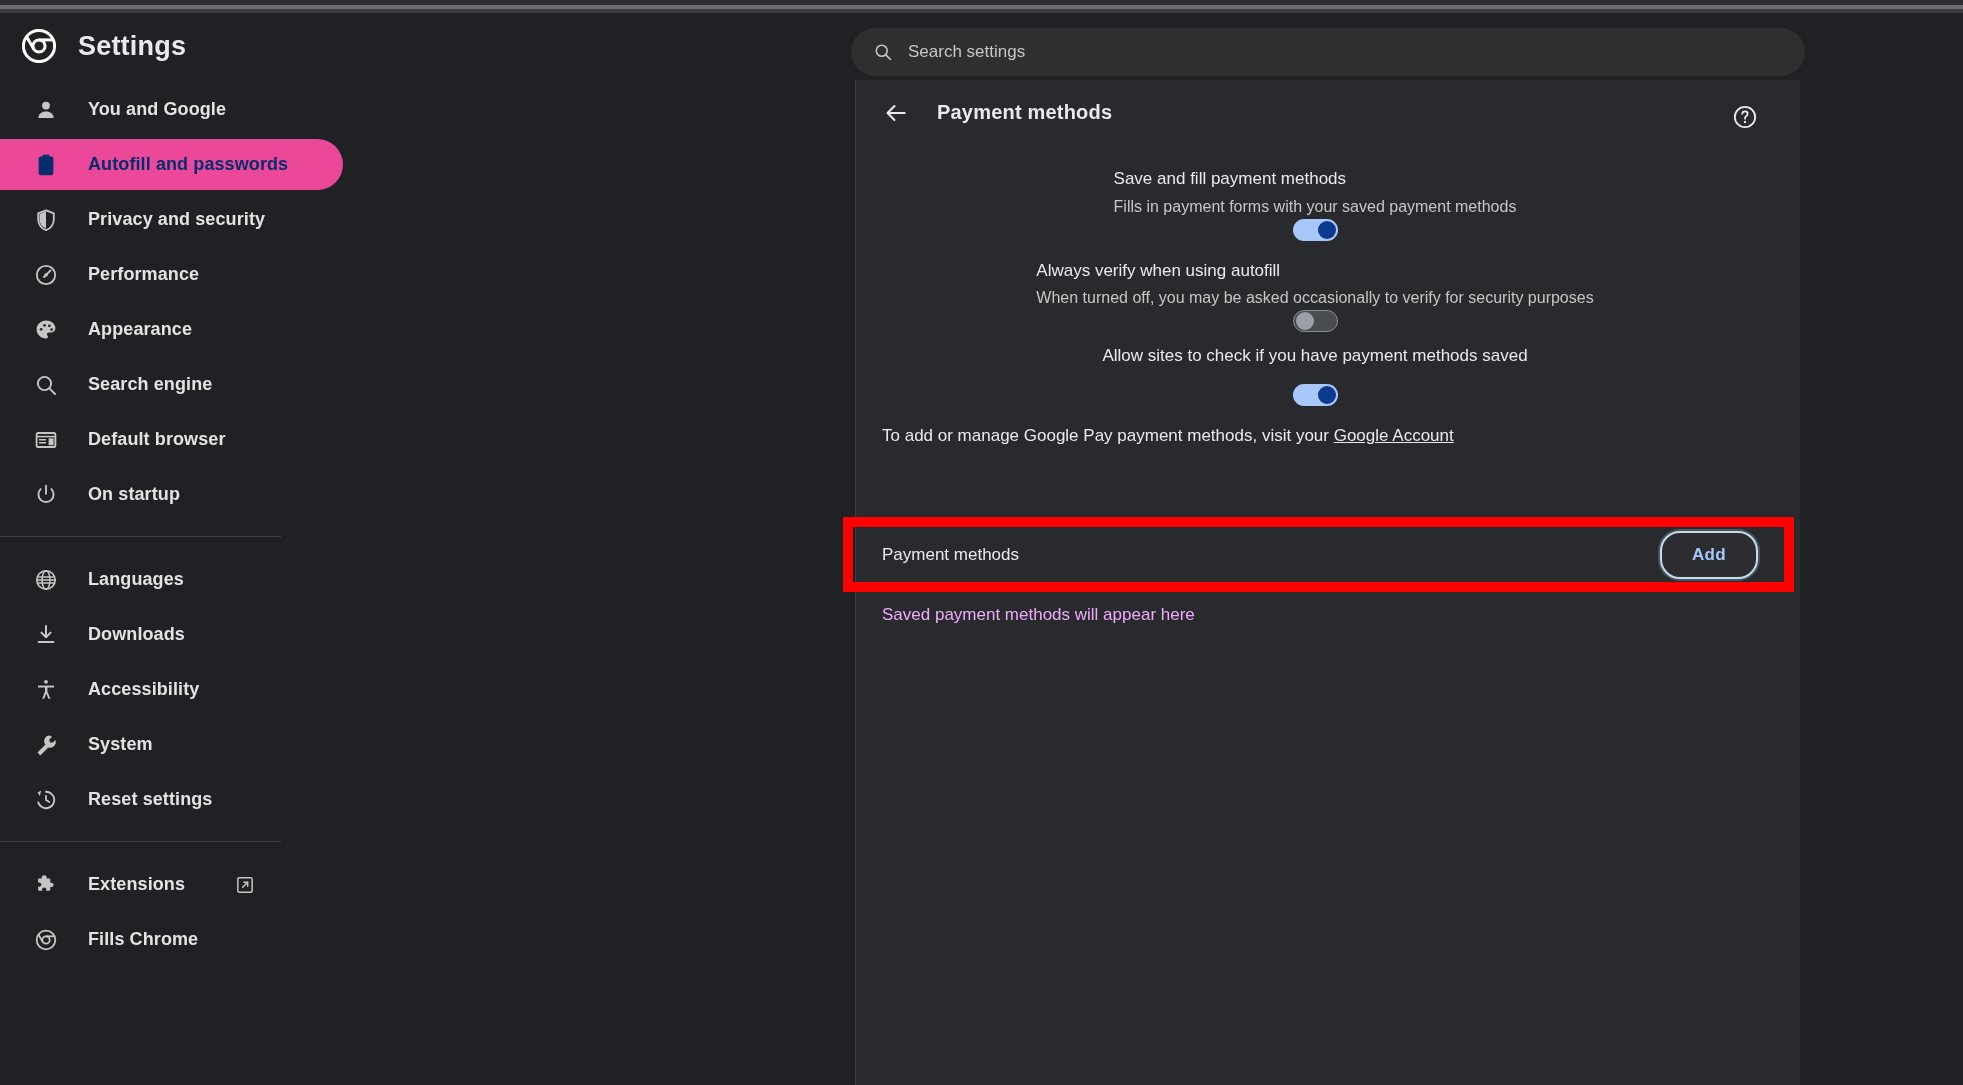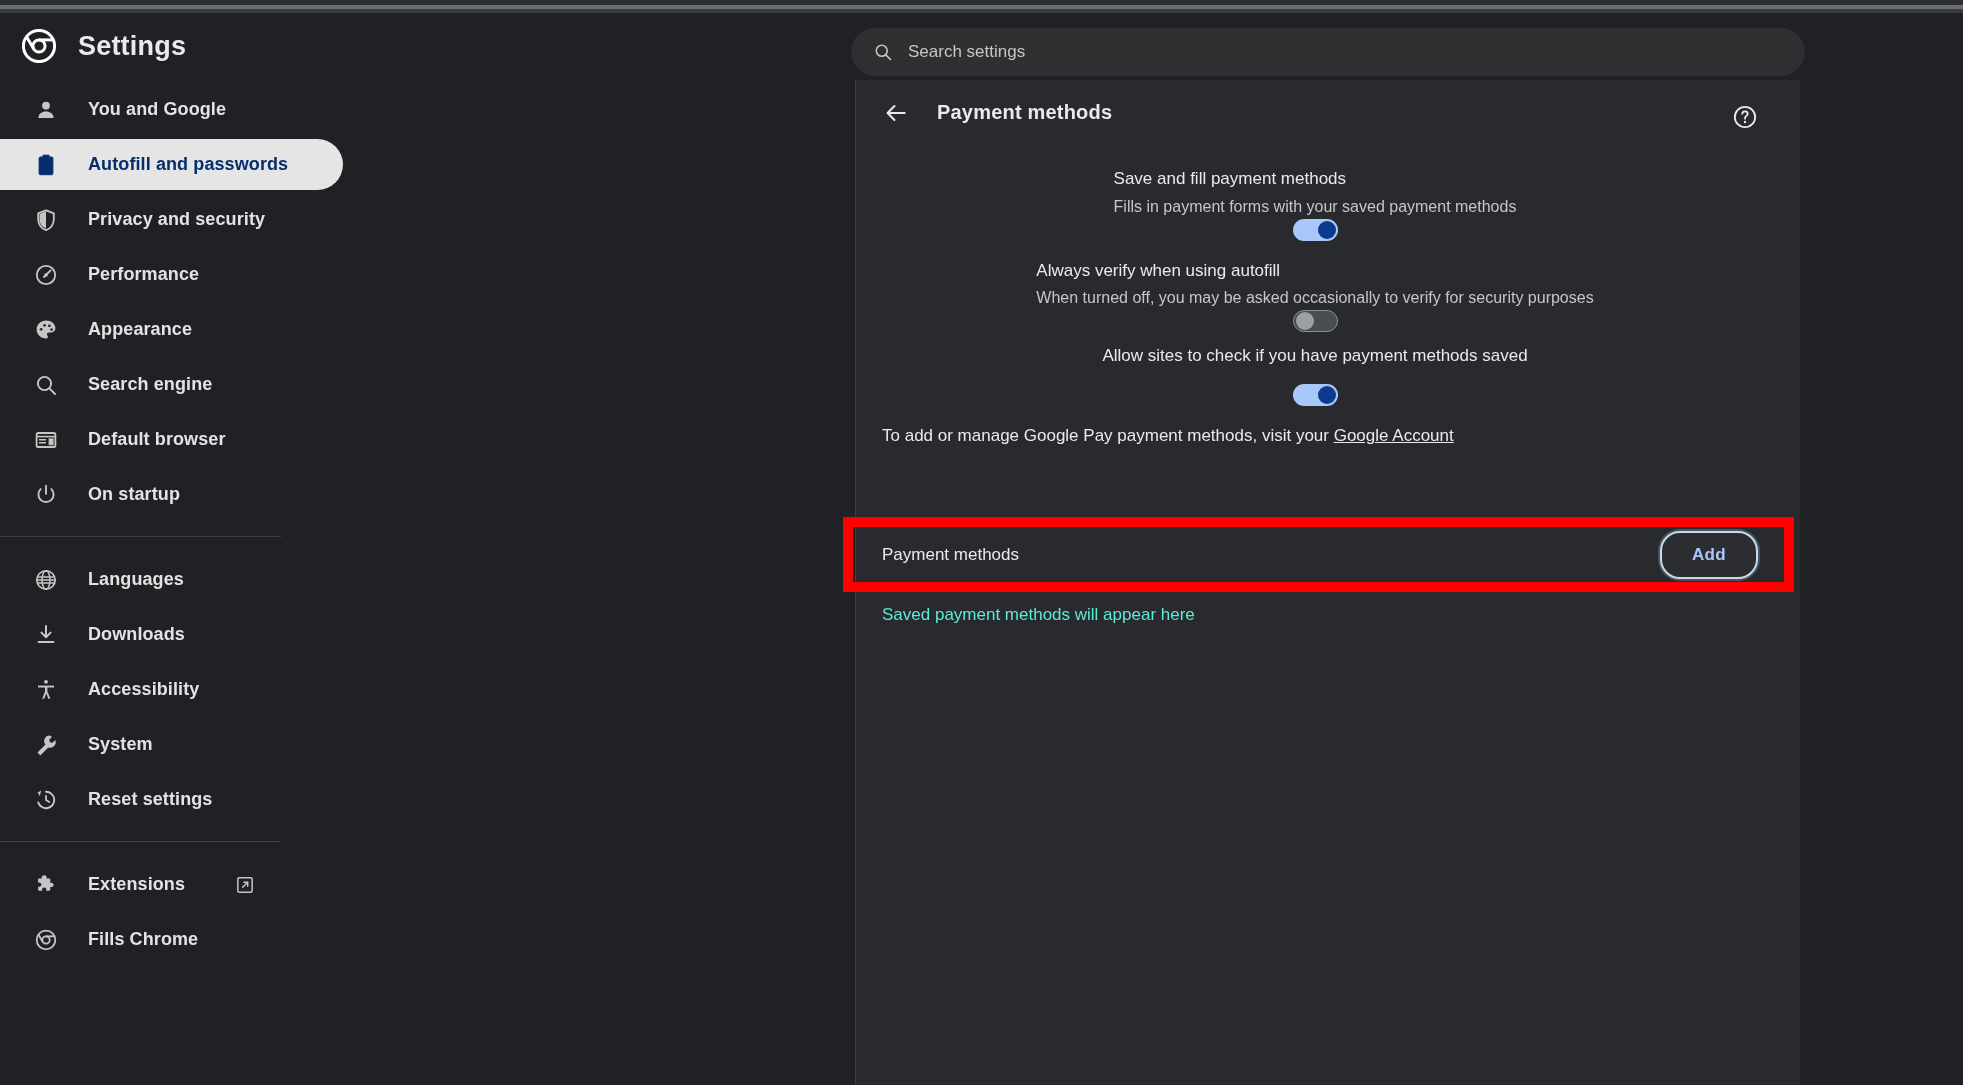--- a/index.html
+++ b/index.html
@@ -110,21 +110,21 @@
   }
   .nav-item .nav-ico svg { display: block; }
   .nav-label {
     font-size: 18px;
     font-weight: bold;
     color: #e3e3e3;
     white-space: nowrap;
     letter-spacing: .1px;
   }
   .nav-item.selected {
-    background: #e5e5e5;
+    background: #ec4899;
   }
   .nav-item.selected .nav-label {
     color: #062e6f;
     font-weight: bold;
   }
   .nav-item.selected .nav-ico svg { fill: #062e6f; stroke: #062e6f; }
   .nav-item .nav-ico svg { fill: #c4c7c5; }
 
   .nav-ext-ico {
     width: 20px; height: 20px;
@@ -280,21 +280,21 @@
     font-size: 17px;
     font-weight: bold;
     color: #a8c7fa;
     letter-spacing: .3px;
   }
 
   .empty-note {
     position: absolute;
     left: 882px; top: 605px;
     font-size: 17px;
-    color: #5eead4;
+    color: #f0abfc;
   }
 
   
   .right-gutter {
     position: absolute;
     left: 1800px; top: 80px;
     width: 163px; height: 1005px;
     background: #202124;
   }
 </style>

